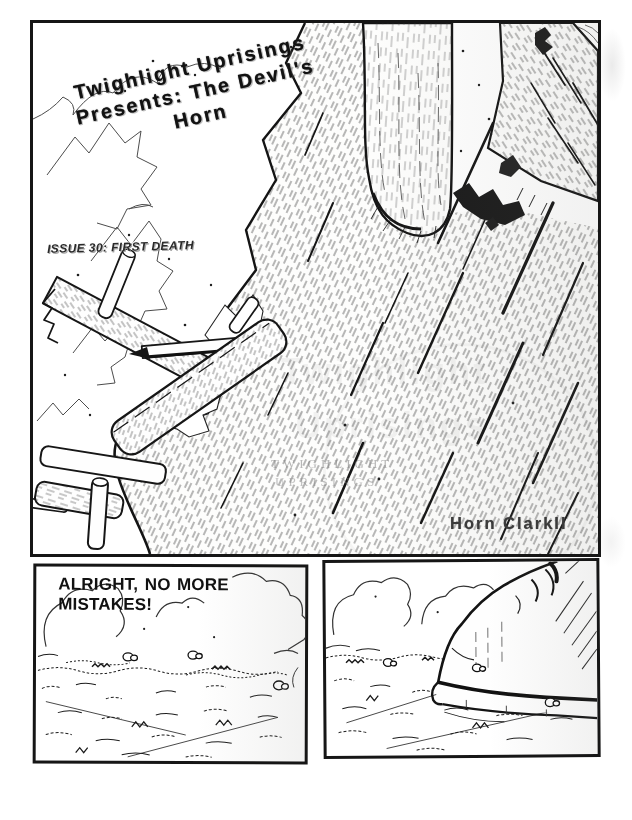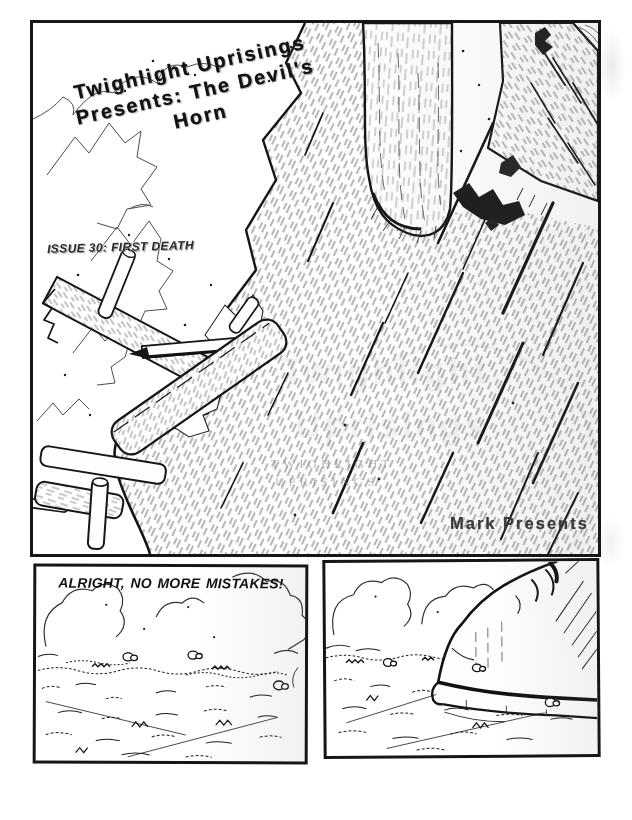--- a/index.html
+++ b/index.html
@@ -13,21 +13,21 @@
 
   .comic-title{position:absolute;left:22px;top:92px;width:338px;text-align:center;
     transform:rotate(-12.5deg);transform-origin:0 0;
     font-weight:bold;font-size:20px;line-height:25px;letter-spacing:2px;color:#121212;
     text-shadow:0 0 1px #444,1.2px 1.2px 0 rgba(90,90,90,.35);z-index:30;}
   .issue-caption{position:absolute;left:47px;top:240px;transform:rotate(-1.5deg);
     font-style:italic;font-weight:bold;font-size:12px;letter-spacing:.4px;color:#2a2a2a;
     text-shadow:-1px -1px 0 rgba(255,255,255,.85),1.2px 1.2px 0 rgba(145,145,145,.8);z-index:30;}
   .author-credit{position:absolute;left:450px;top:514px;font-weight:bold;font-size:16.5px;
     letter-spacing:2px;color:#3b3b3b;text-shadow:0 0 1px rgba(60,60,60,.6);z-index:30;}
-  .speech{position:absolute;left:22px;top:8px;font-style:italic;font-weight:bold;font-size:14px;
+  .speech{position:absolute;left:22px;top:8px;font-weight:bold;font-size:17px;
     letter-spacing:.2px;word-spacing:1.5px;color:#111;z-index:30;}
 
   .wm{position:absolute;z-index:20;pointer-events:none;font-family:"Liberation Serif",serif;}
   .wm-ghost{font-family:"Liberation Sans",sans-serif;font-weight:bold;color:rgba(40,40,40,.055);}
   .wm-ghost1{left:248px;top:328px;font-size:36px;letter-spacing:3px;}
   .wm-ghost2{left:262px;top:382px;font-size:36px;letter-spacing:3px;}
   .wm-s1{left:238px;top:433px;font-size:13px;letter-spacing:4px;color:rgba(125,125,125,.55);}
   .wm-s2{left:242px;top:451px;font-size:13px;letter-spacing:4px;color:rgba(135,135,135,.5);}
   .wm-ring{left:290px;top:320px;width:270px;height:250px;border:3px solid rgba(0,0,0,.035);border-radius:50%;}
   .vignette{position:absolute;inset:0;z-index:25;pointer-events:none;
@@ -232,21 +232,21 @@
     <div class="wm wm-ring"></div>
     <div class="vignette"></div>
   </div>
 
   <div class="comic-title">
     <div>Twighlight Uprisings</div>
     <div>Presents: The Devil's</div>
     <div>Horn</div>
   </div>
   <div class="issue-caption">ISSUE 30: FIRST DEATH</div>
-  <div class="author-credit">Mark Presents</div>
+  <div class="author-credit">Horn ClarkII</div>
 
   <div class="panel" id="panel-bl">
     <svg width="269" height="194" viewBox="0 0 269 194">
       <g stroke="#333" stroke-width="1.2" fill="none">
         <path d="M10,80 q-8,-32 16,-44 q10,-18 30,-12 q12,-12 26,-2 q8,10 2,22 q10,14 -4,26"></path>
         <path d="M196,10 q20,-10 34,4 q18,-4 24,14 q14,2 12,20 q12,10 2,24 l-16,10"></path>
         <path d="M120,50 q8,-18 26,-14 q10,-10 22,0"></path>
         <path d="M238,86 q14,-6 24,0"></path>
       </g>
       <circle cx="70" cy="38" r="1.1" fill="#222"></circle>

